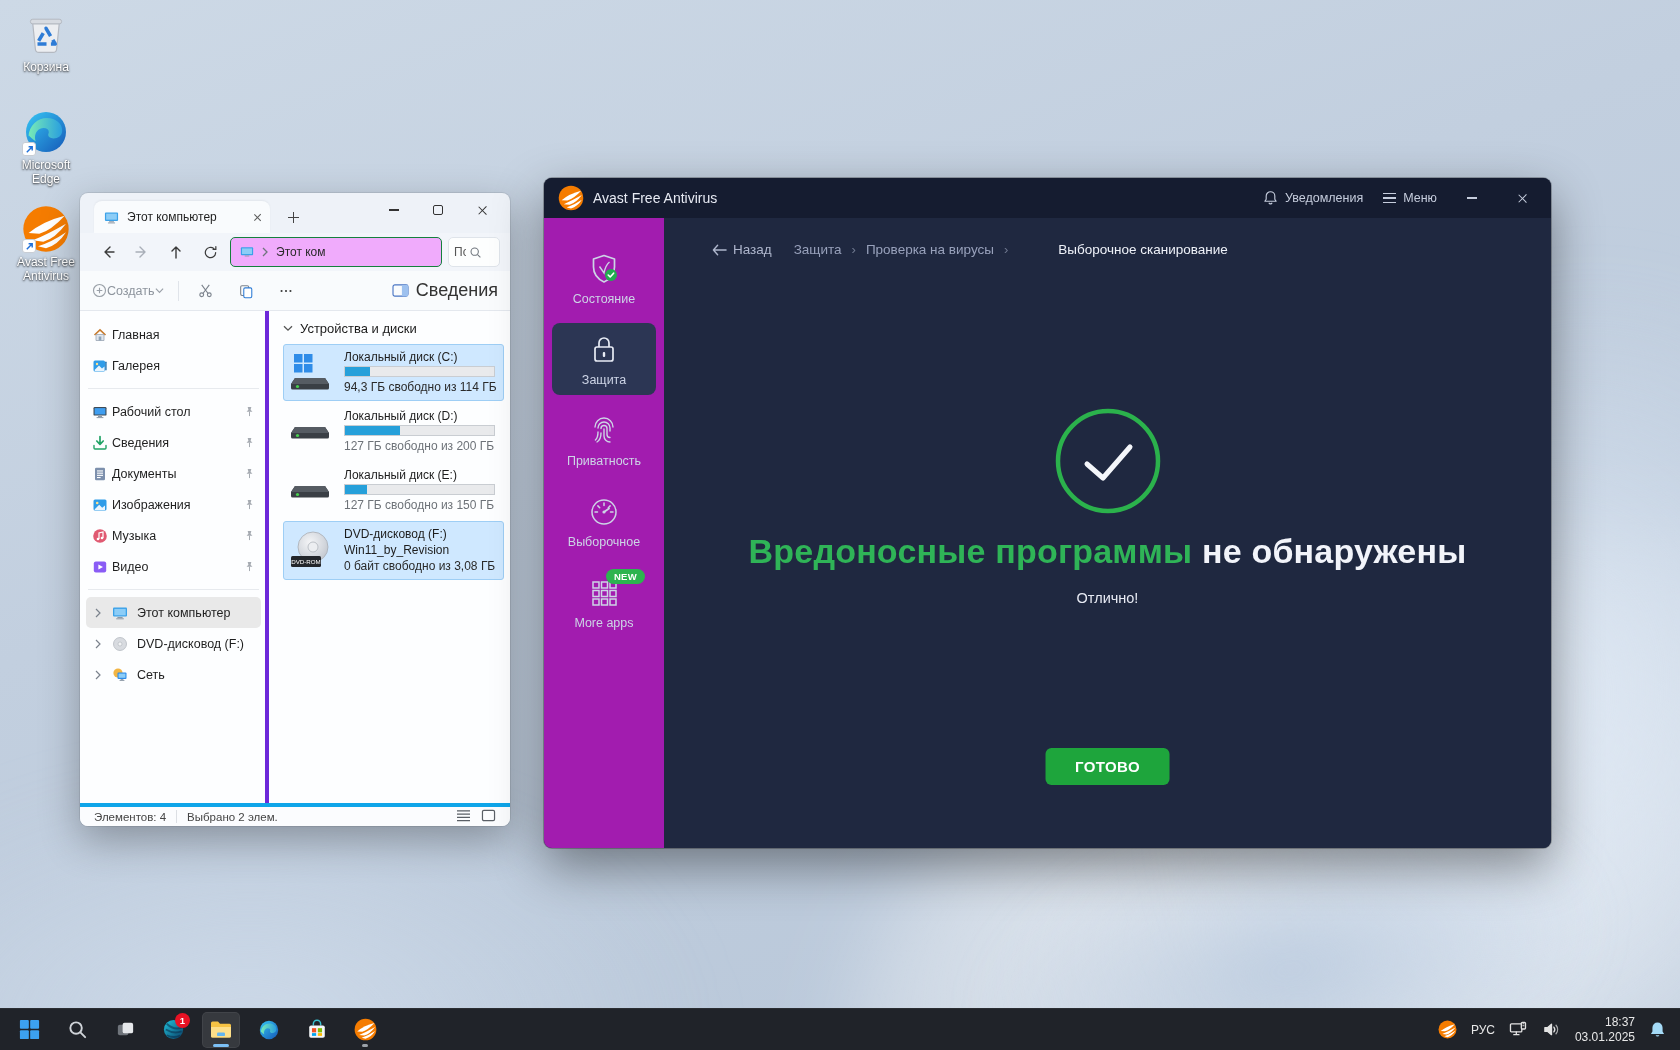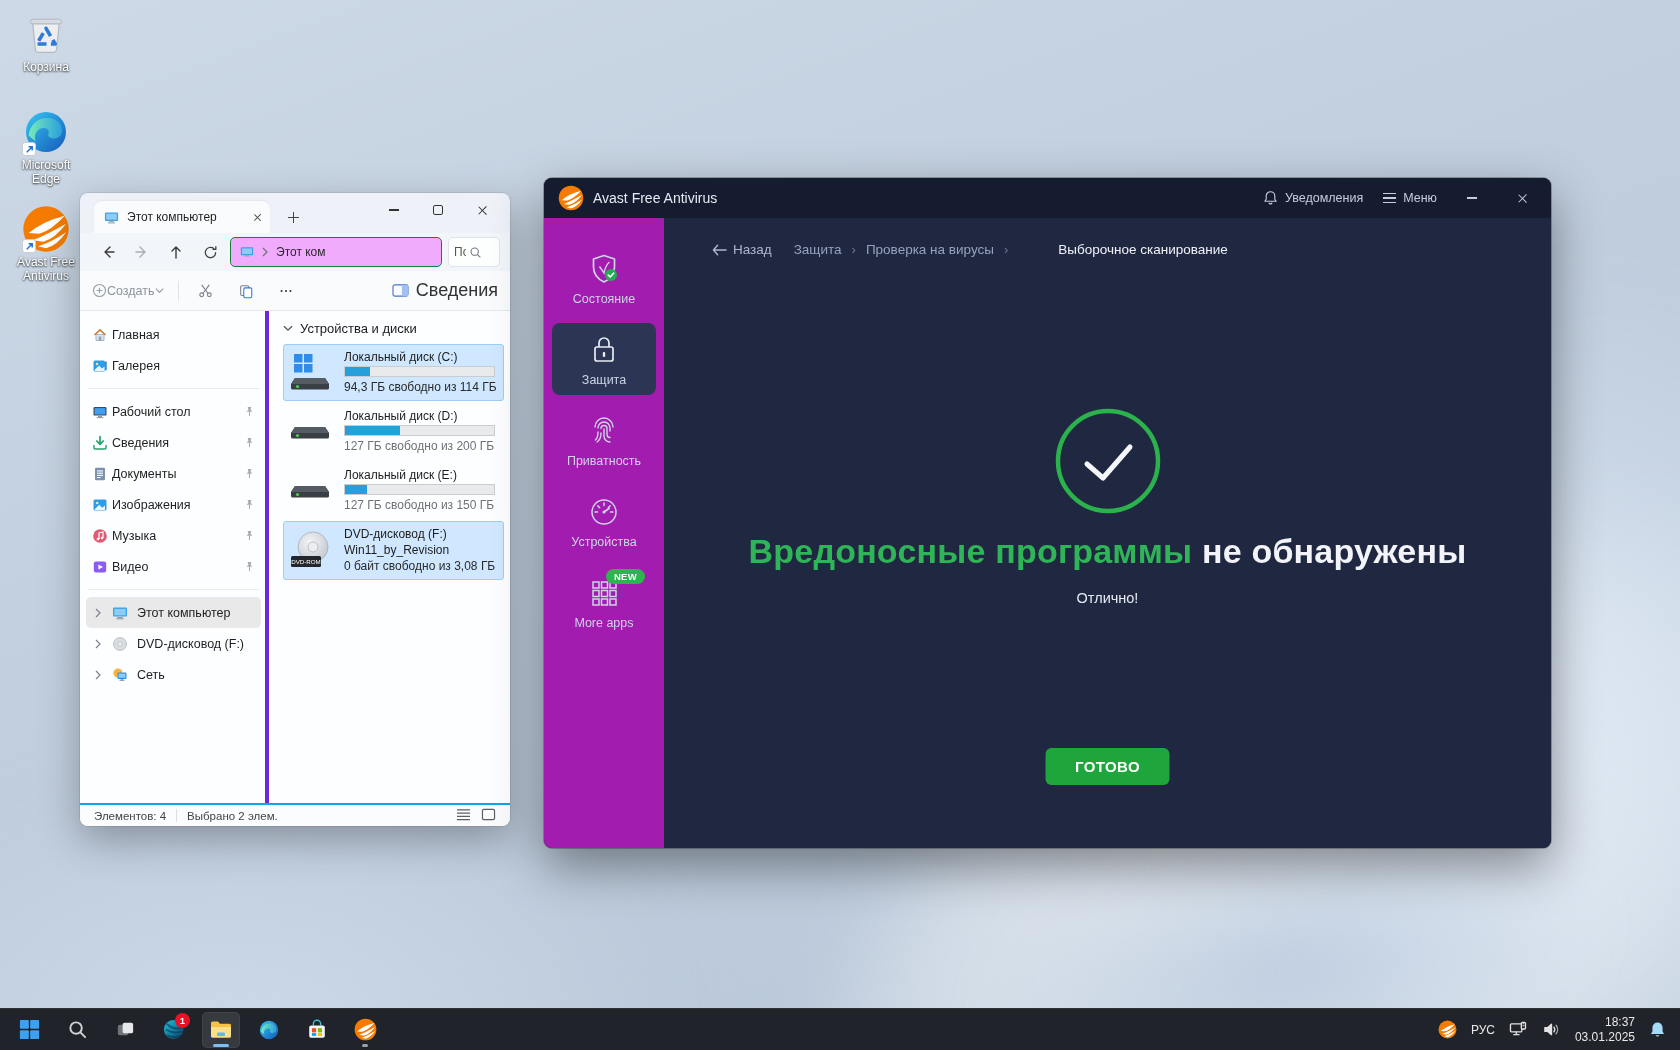--- a/index.html
+++ b/index.html
@@ -61,21 +61,21 @@
   .sec-head { display:flex; align-items:center; gap:7px; font-size:13px; color:#1b1b1b; margin-bottom:8px; }
   .drive { display:flex; gap:10px; padding:5px 8px 6px 6px; border-radius:3px; border:1px solid transparent; margin-bottom:2px; }
   .drive.sel { background:#cfe8ff; border-color:#9ecef5; }
   .drive .dart { width:44px; display:flex; flex-direction:column; align-items:center; justify-content:center; position:relative; flex:none; }
   .drive .info { flex:1; min-width:0; font-size:12px; color:#1d1d1d; }
   .drive .nm { margin-bottom:2px; white-space:nowrap; overflow:hidden; }
   .drive .sub { margin-bottom:2px; white-space:nowrap; }
   .bar { height:11px; border:1px solid #c9cdd2; background:#e9eaec; margin:2px 0 3px; }
   .bar .fill { height:100%; background:#26a0da; }
   .drive .fr { color:#6d7278; white-space:nowrap; }
-  .ex-status { height:23px; border-top:2px solid #0ea5e9; background:#fbfcfe; display:flex; align-items:center; font-size:11.5px; color:#444; padding:0 14px 0 14px; gap:10px; }
+  .ex-status { height:23px; border-top:4px solid #0ea5e9; background:#fbfcfe; display:flex; align-items:center; font-size:11.5px; color:#444; padding:0 14px 0 14px; gap:10px; }
   .ex-status .ssep { width:1px; height:13px; background:#dcdfe4; }
   .ex-status .view-icons { margin-left:auto; display:flex; gap:10px; align-items:center; }
 
   
   .avast { position:absolute; left:544px; top:178px; width:1007px; height:670px; border-radius:8px; overflow:hidden; background:#1f2840; box-shadow:0 18px 50px rgba(0,0,0,.42), 0 0 0 1px rgba(0,0,0,.25); display:flex; flex-direction:column; }
   .av-header { height:40px; background:#151c30; display:flex; align-items:center; padding:0 14px; color:#e7eaf3; flex:none; }
   .av-title { font-size:14px; margin-left:9px; }
   .av-hright { margin-left:auto; display:flex; align-items:center; gap:20px; font-size:12.5px; color:#c6cddd; }
   .av-hitem { display:flex; align-items:center; gap:7px; }
   .burger { display:flex; flex-direction:column; gap:3px; }
@@ -614,21 +614,21 @@
         </div>
         <div class="av-nav">
           <span class="ic">
             <svg width="32" height="32" viewBox="0 0 32 32" fill="none" stroke="#cdd4e6" stroke-width="1.5">
                 <circle cx="16" cy="16" r="12"></circle>
                 <path d="M16 7 v2.5 M25 16 h-2.5 M9.5 16 H7 M9.9 9.9 l1.8 1.8 M22.1 9.9 l-1.8 1.8" stroke-linecap="round"></path>
                 <path d="M16 16 L21 12.5" stroke-linecap="round" stroke-width="1.8"></path>
                 <circle cx="16" cy="16" r="1.6" fill="#cdd4e6" stroke="none"></circle>
               </svg>
           </span>
-          <span>Устройства</span>
+          <span>Выборочное</span>
         </div>
         <div class="av-nav">
           <span class="ic">
             <svg width="30" height="30" viewBox="0 0 30 30" fill="none" stroke="#cdd4e6" stroke-width="1.5">
                 <rect x="4" y="4" width="6" height="6"></rect>
                 <rect x="12.5" y="4" width="6" height="6"></rect>
                 <rect x="21" y="4" width="6" height="6"></rect>
                 <rect x="4" y="12.5" width="6" height="6"></rect>
                 <rect x="12.5" y="12.5" width="6" height="6"></rect>
                 <rect x="21" y="12.5" width="6" height="6"></rect>

